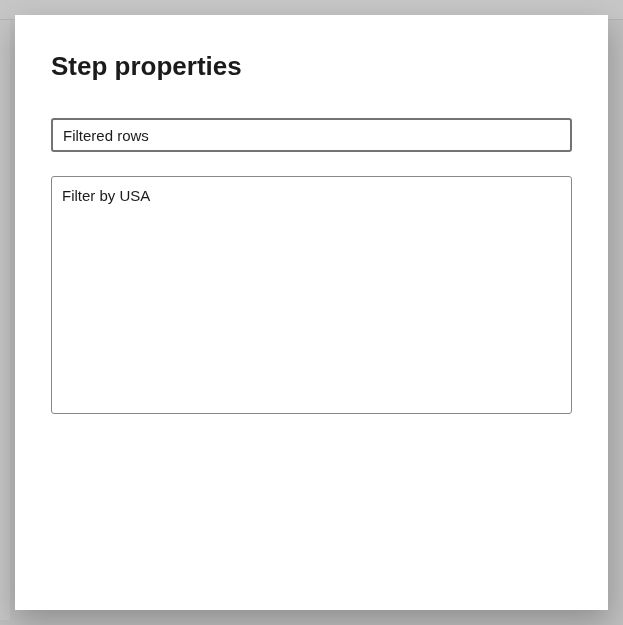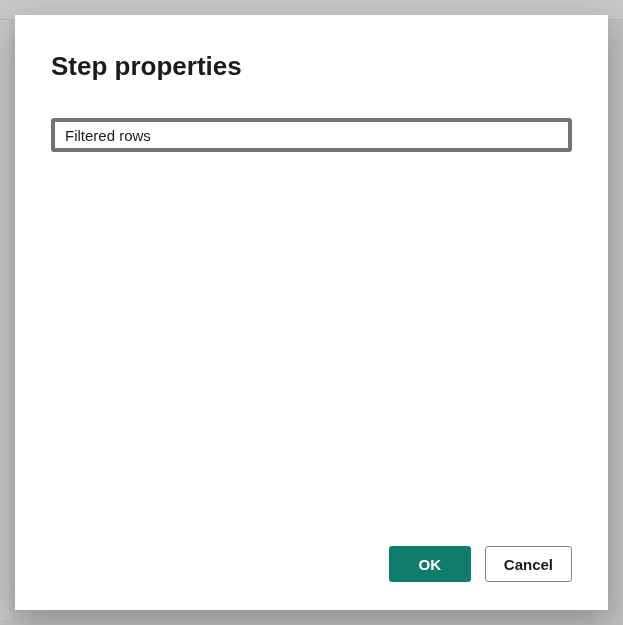--- a/index.html
+++ b/index.html
@@ -36,21 +36,21 @@
       background: rgba(160,160,160,0.55);
     }
     .modal {
       position: absolute;
       left: 15px;
       top: 15px;
       width: 593px;
       height: 595px;
       background: #ffffff;
       box-shadow: 0 12px 30px rgba(0,0,0,0.25);
-      padding: 36px 36px 28px 36px;
+      padding: 36px 36px 20px 36px;
       display: flex;
       flex-direction: column;
     }
     .modal-title {
       font-size: 26px;
       font-weight: 600;
       color: #1b1b1b;
       margin-bottom: 36px;
     }
     .field-label {
@@ -61,21 +61,21 @@
       display: block;
     }
     .required-asterisk {
       color: #a4262c;
       font-weight: 600;
       margin-left: 2px;
     }
     .text-input {
       width: 100%;
       height: 34px;
-      border: 4px solid #737373;
+      border: 2px solid #737373;
       border-radius: 3px;
       padding: 6px 10px;
       font-size: 15px;
       font-family: inherit;
       color: #1b1b1b;
       background: #fff;
       margin-bottom: 24px;
       outline: none;
     }
     .textarea-input {
@@ -126,18 +126,15 @@
   <div class="backdrop-left"></div>
 </div>
 
 <div class="modal-overlay"></div>
 
 <div class="modal">
   <h1 class="modal-title">Step properties</h1>
 
   <input type="text" class="text-input" value="Filtered rows" style="">
 
+  <textarea class="textarea-input" style="">Filter by USA</textarea>
 
-  <div class="footer">
-    <button class="btn btn-primary">OK</button>
-    <button class="btn btn-secondary">Cancel</button>
-  </div>
 </div>
 
 </body></html>

